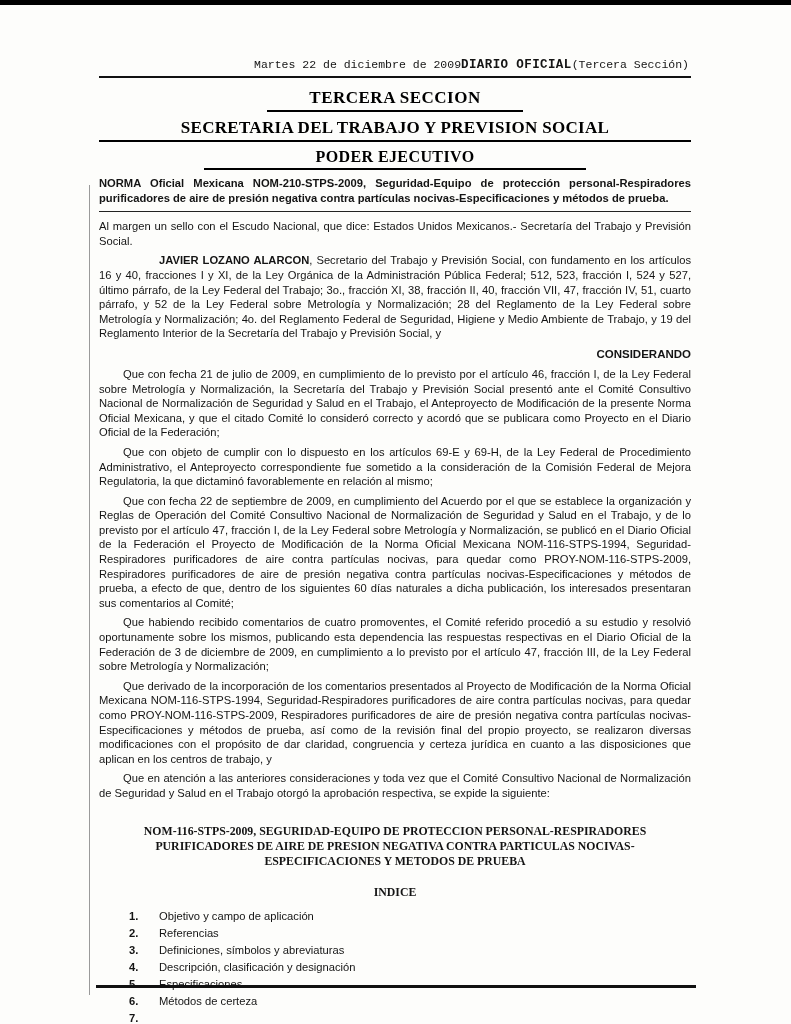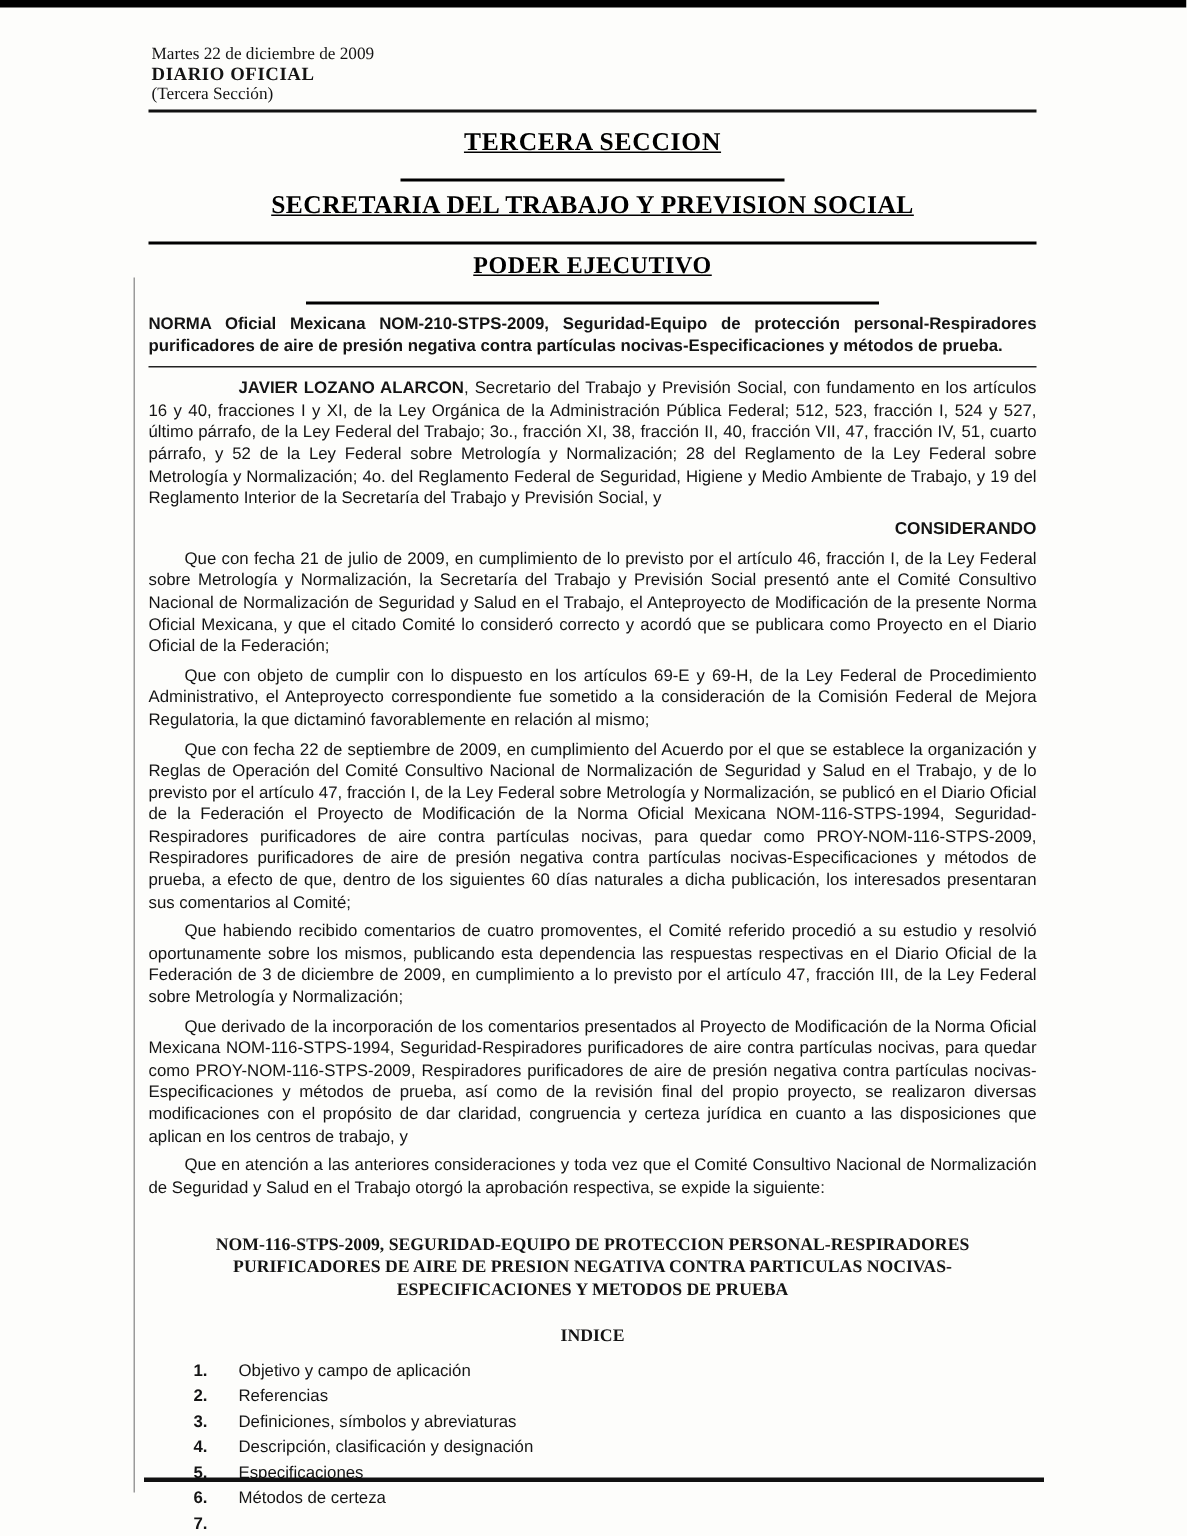--- a/index.html
+++ b/index.html
@@ -12,30 +12,29 @@
     overflow:hidden;
   }
   .scan-edge-top { position:absolute; top:0; left:0; width:791px; height:5px; background:#000; }
   .scan-edge-left { position:absolute; top:185px; left:89px; width:1px; height:810px; background:#9a9a9a; }
 
   .page { position:absolute; top:30px; left:99px; width:592px; }
 
   
   .gz-header {
     display:flex; justify-content:flex-end; align-items:baseline;
-    font-family:Liberation Serif, serif; font-size:11.5px;
+    font-family:Liberation Mono, monospace; font-size:11.5px;
     padding:0 2px 4px 2px;
-    flex-direction:column;
   }
-  .gz-header .gz-title { font-weight:bold; font-size:12.5px; letter-spacing:.4px; }
+  .gz-header .gz-title { font-weight:bold; font-size:12.5px; letter-spacing:.4px;margin-top:28px; }
   .header-rule { height:2px; background:#111; margin-bottom:10px; }
 
   
   .big-head { text-align:center; font-family:"Liberation Serif", serif; font-weight:bold; color:#000; }
-  .hline { margin:0 auto 6px auto; border-bottom:2px solid #000; padding-bottom:14px;text-decoration:underline; }
+  .hline { margin:0 auto 6px auto; border-bottom:2px solid #000; padding-bottom:2px; }
   .h-seccion { width:256px; font-size:17px; letter-spacing:.5px; }
   .h-poder   { width:382px; font-size:16px; letter-spacing:.4px; }
   .h-secret  { width:592px; font-size:17px; letter-spacing:.3px; }
 
   .norma-title {
     font-weight:bold; font-size:11.2px; line-height:14.6px;
     text-align:justify; margin-top:5px;
   }
   .thin-rule { height:1px; background:#222; margin:6px 0 7px 0; }
 
@@ -81,20 +80,21 @@
   </div>
   <div class="header-rule"></div>
 
   <div class="big-head hline h-seccion">TERCERA SECCION</div>
   <div class="big-head hline h-secret">SECRETARIA DEL TRABAJO Y PREVISION SOCIAL</div>
   <div class="big-head hline h-poder">PODER EJECUTIVO</div>
 
   <div class="norma-title">NORMA Oficial Mexicana NOM-210-STPS-2009, Seguridad-Equipo de protección personal-Respiradores purificadores de aire de presión negativa contra partículas nocivas-Especificaciones y métodos de prueba.</div>
   <div class="thin-rule"></div>
 
+  <p class="body">Al margen un sello con el Escudo Nacional, que dice: Estados Unidos Mexicanos.- Secretaría del Trabajo y Previsión Social.</p>
 
   <p class="body indent"><span class="bold">JAVIER LOZANO ALARCON</span><span>, Secretario del Trabajo y Previsión Social, con fundamento en los artículos 16 y 40, fracciones I y XI, de la Ley Orgánica de la Administración Pública Federal; 512, 523, fracción I, 524 y 527, último párrafo, de la Ley Federal del Trabajo; 3o., fracción XI, 38, fracción II, 40, fracción VII, 47, fracción IV, 51, cuarto párrafo, y 52 de la Ley Federal sobre Metrología y Normalización; 28 del Reglamento de la Ley Federal sobre Metrología y Normalización; 4o. del Reglamento Federal de Seguridad, Higiene y Medio Ambiente de Trabajo, y 19 del Reglamento Interior de la Secretaría del Trabajo y Previsión Social, y</span></p>
 
   <div class="center-head">CONSIDERANDO</div>
 
   <p class="body indent">Que con fecha 21 de julio de 2009, en cumplimiento de lo previsto por el artículo 46, fracción I, de la Ley Federal sobre Metrología y Normalización, la Secretaría del Trabajo y Previsión Social presentó ante el Comité Consultivo Nacional de Normalización de Seguridad y Salud en el Trabajo, el Anteproyecto de Modificación de la presente Norma Oficial Mexicana, y que el citado Comité lo consideró correcto y acordó que se publicara como Proyecto en el Diario Oficial de la Federación;</p>
   <p class="body indent">Que con objeto de cumplir con lo dispuesto en los artículos 69-E y 69-H, de la Ley Federal de Procedimiento Administrativo, el Anteproyecto correspondiente fue sometido a la consideración de la Comisión Federal de Mejora Regulatoria, la que dictaminó favorablemente en relación al mismo;</p>
   <p class="body indent">Que con fecha 22 de septiembre de 2009, en cumplimiento del Acuerdo por el que se establece la organización y Reglas de Operación del Comité Consultivo Nacional de Normalización de Seguridad y Salud en el Trabajo, y de lo previsto por el artículo 47, fracción I, de la Ley Federal sobre Metrología y Normalización, se publicó en el Diario Oficial de la Federación el Proyecto de Modificación de la Norma Oficial Mexicana NOM-116-STPS-1994, Seguridad-Respiradores purificadores de aire contra partículas nocivas, para quedar como PROY-NOM-116-STPS-2009, Respiradores purificadores de aire de presión negativa contra partículas nocivas-Especificaciones y métodos de prueba, a efecto de que, dentro de los siguientes 60 días naturales a dicha publicación, los interesados presentaran sus comentarios al Comité;</p>
   <p class="body indent">Que habiendo recibido comentarios de cuatro promoventes, el Comité referido procedió a su estudio y resolvió oportunamente sobre los mismos, publicando esta dependencia las respuestas respectivas en el Diario Oficial de la Federación de 3 de diciembre de 2009, en cumplimiento a lo previsto por el artículo 47, fracción III, de la Ley Federal sobre Metrología y Normalización;</p>
   <p class="body indent">Que derivado de la incorporación de los comentarios presentados al Proyecto de Modificación de la Norma Oficial Mexicana NOM-116-STPS-1994, Seguridad-Respiradores purificadores de aire contra partículas nocivas, para quedar como PROY-NOM-116-STPS-2009, Respiradores purificadores de aire de presión negativa contra partículas nocivas-Especificaciones y métodos de prueba, así como de la revisión final del propio proyecto, se realizaron diversas modificaciones con el propósito de dar claridad, congruencia y certeza jurídica en cuanto a las disposiciones que aplican en los centros de trabajo, y</p>

